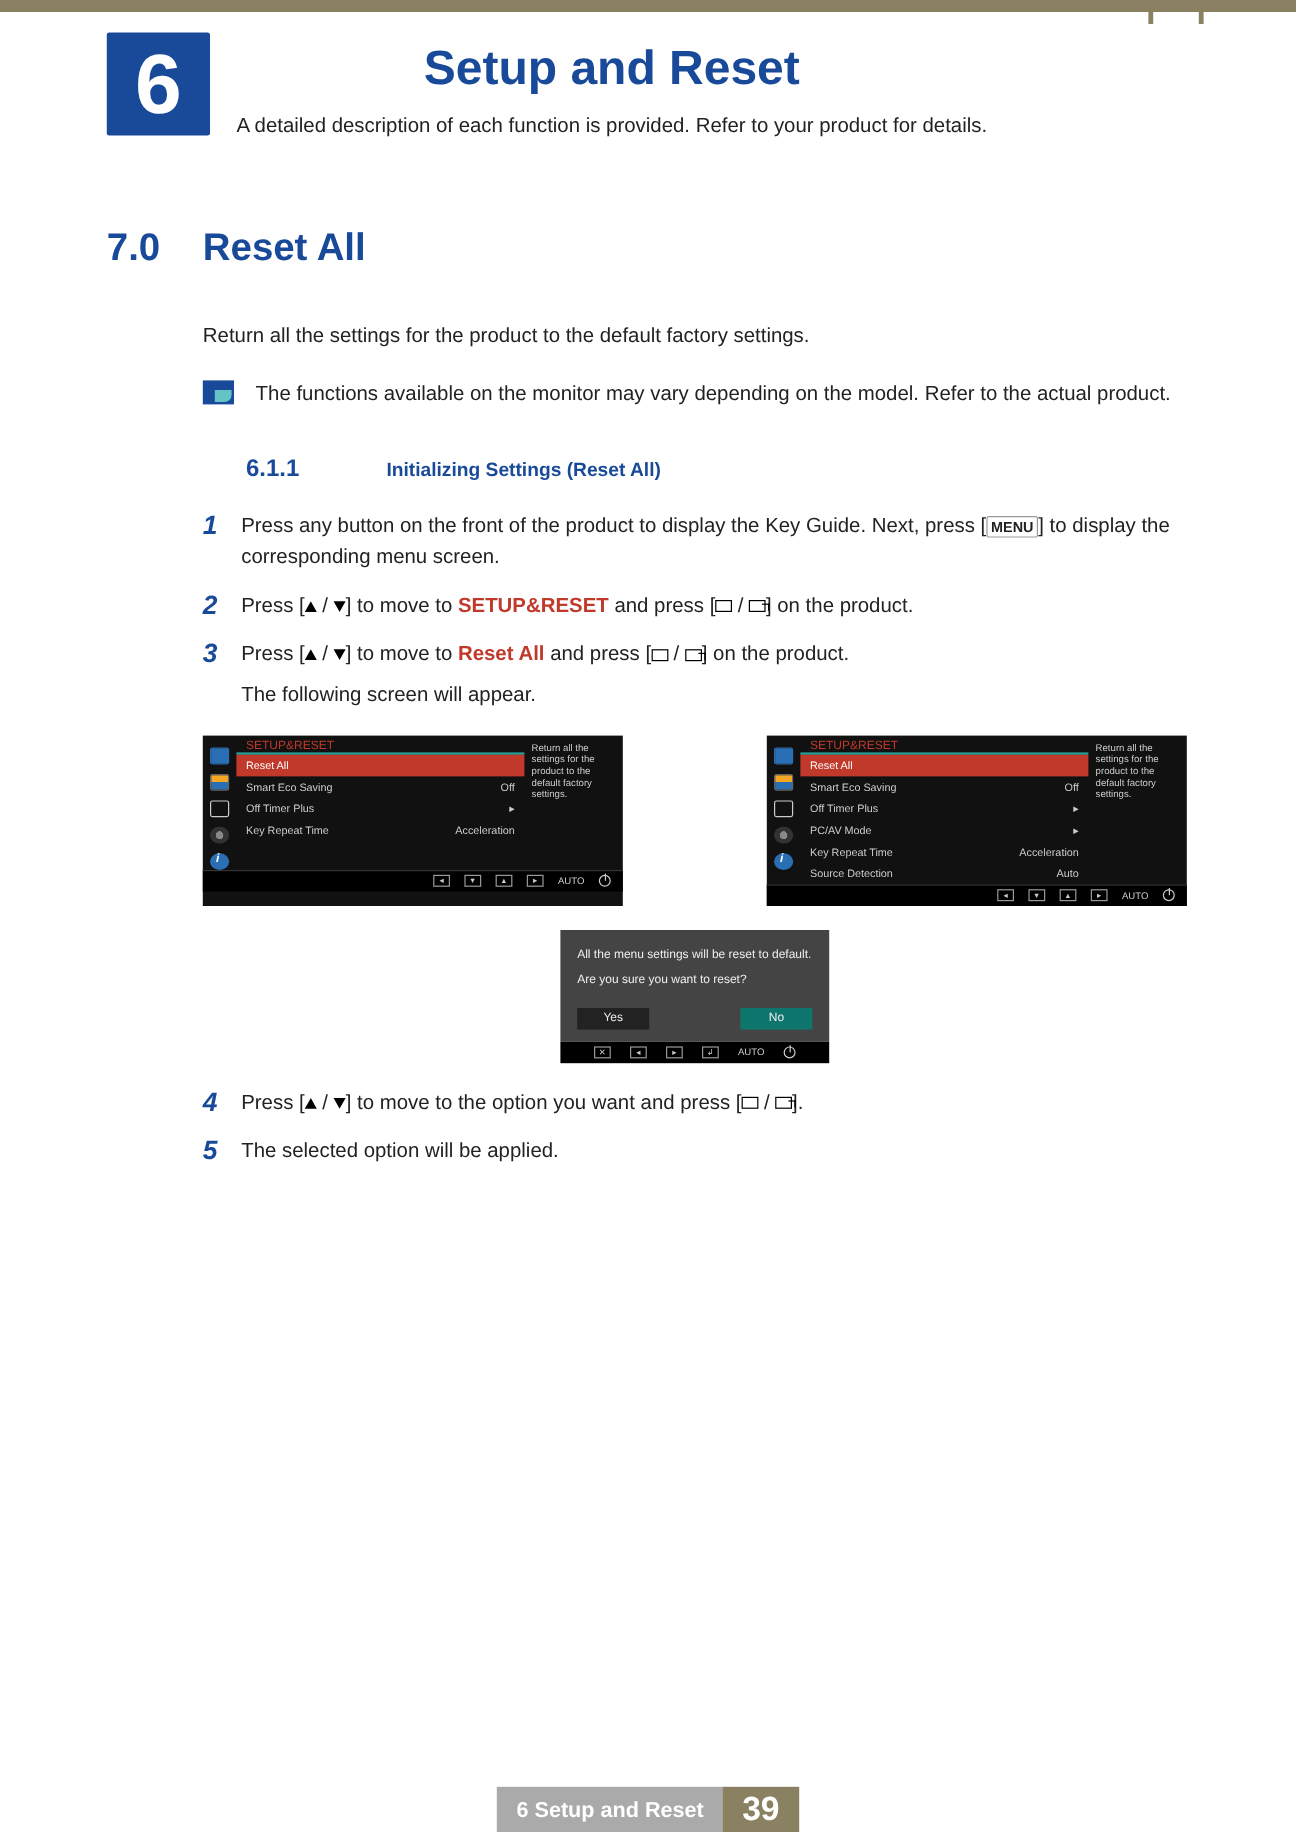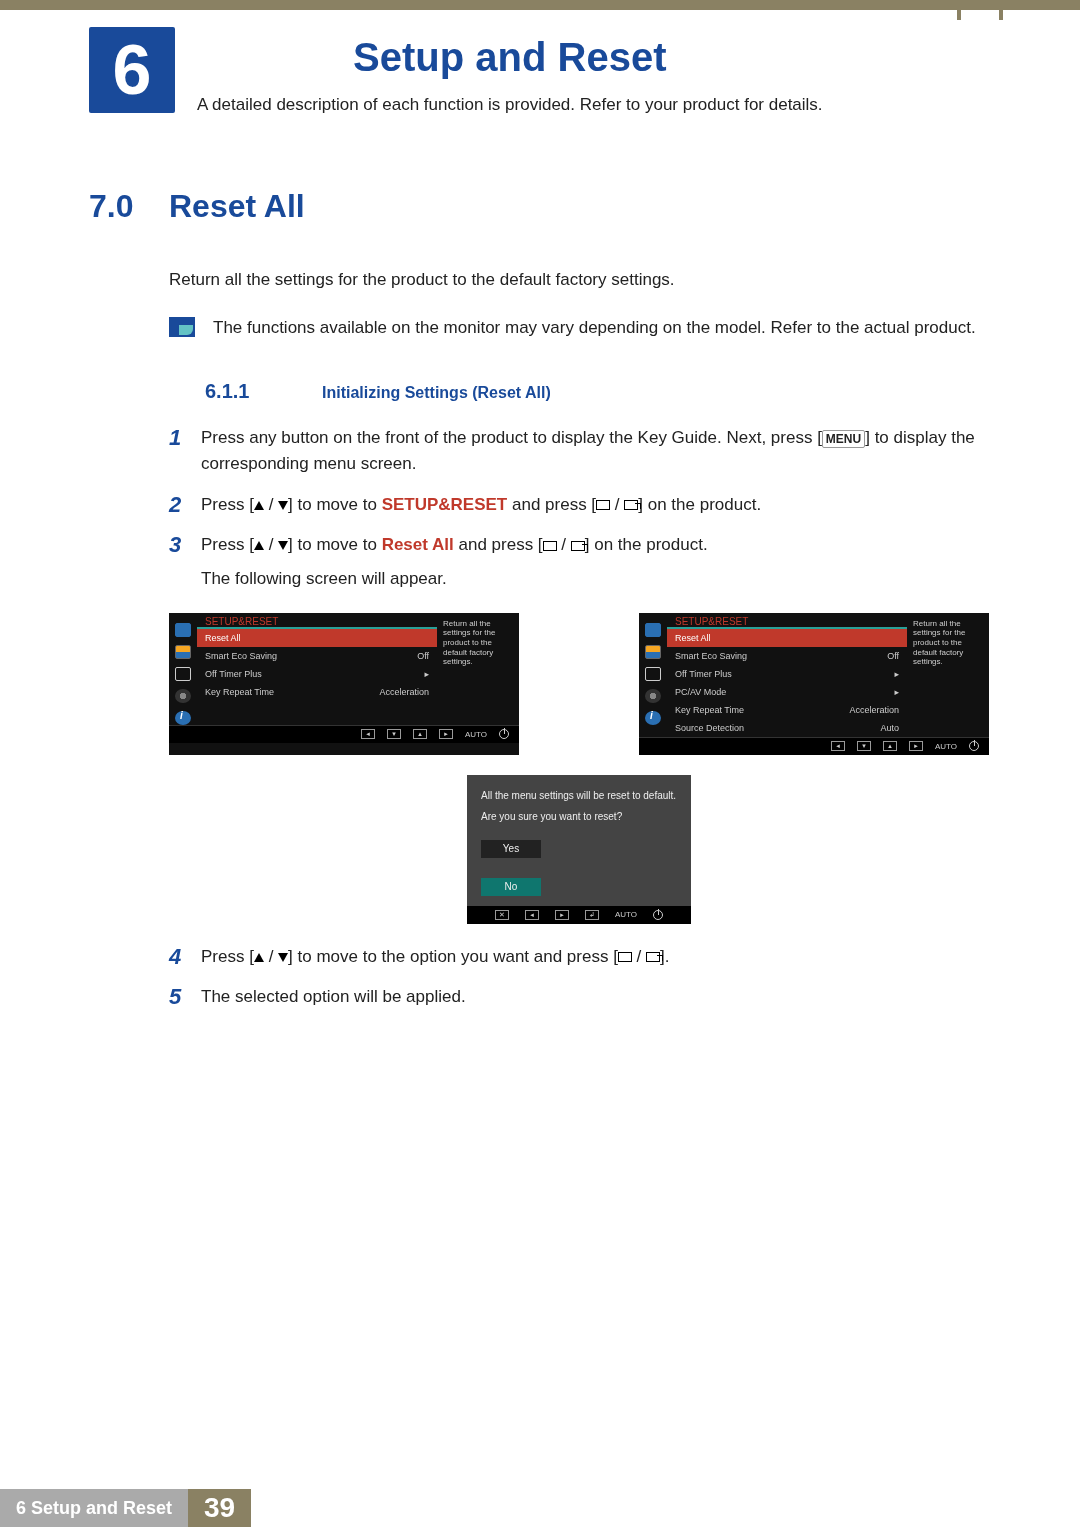--- a/index.html
+++ b/index.html
@@ -53,26 +53,26 @@
   .osd-desc { width: 82px; font-size: 8px; color: #ccc; padding: 6px 6px; line-height: 1.2; }
   .osd-bottom { height: 18px; background: #000; display: flex; align-items: center; justify-content: flex-end; gap: 12px; padding: 0 10px; border-top: 1px solid #333; }
   .osd-btn { width: 14px; height: 10px; border: 1px solid #999; display: flex; align-items: center; justify-content: center; font-size: 7px; color: #ccc; }
   .osd-auto { font-size: 8px; color: #ccc; }
   .osd-power { width: 10px; height: 10px; border: 1px solid #ccc; border-radius: 50%; position: relative; }
   .osd-power::after { content: ""; position: absolute; left: 4px; top: -2px; width: 1px; height: 6px; background: #ccc; }
   .confirm { width: 224px; margin: 20px auto 0; }
   .confirm-box { background: #444; color: #eee; font-size: 10px; padding: 14px 14px 10px 14px; }
   .confirm-msg { line-height: 1.4; }
   .confirm-q { margin-top: 8px; }
-  .confirm-btns { display: flex; justify-content: space-between; gap: 20px; margin-top: 18px; flex-direction: column; }
+  .confirm-btns { display: flex; justify-content: space-between; gap: 20px; margin-top: 18px; }
   .cbtn { width: 60px; height: 18px; background: #222; color: #eee; font-size: 10px; display: flex; align-items: center; justify-content: center; }
   .cbtn.sel { background: #0f766e; }
   .confirm-bottom { height: 18px; background: #000; display: flex; align-items: center; justify-content: center; gap: 16px; }
   .confirm-bottom .osd-btn { width: 14px; height: 10px; }
-  .footer { position: absolute; bottom: 0; left: 0; right: 0; height: 38px; display: flex; align-items: stretch; justify-content: flex-start; }
+  .footer { position: absolute; bottom: 0; left: 0; right: 0; height: 38px; display: flex; align-items: stretch; justify-content: center; }
   .footer-label { background: #aaa; color: #fff; font-size: 18px; font-weight: bold; display: flex; align-items: center; padding: 0 16px; }
   .footer-page { background: #8a8163; color: #fff; font-size: 28px; font-weight: bold; display: flex; align-items: center; padding: 0 16px; }
   .arrow-r { font-size: 9px; }
 </style>
 </head>
 <body>
 
 <div class="page">
   <div class="top-bar"></div>
   <div class="top-bar-left"></div>

